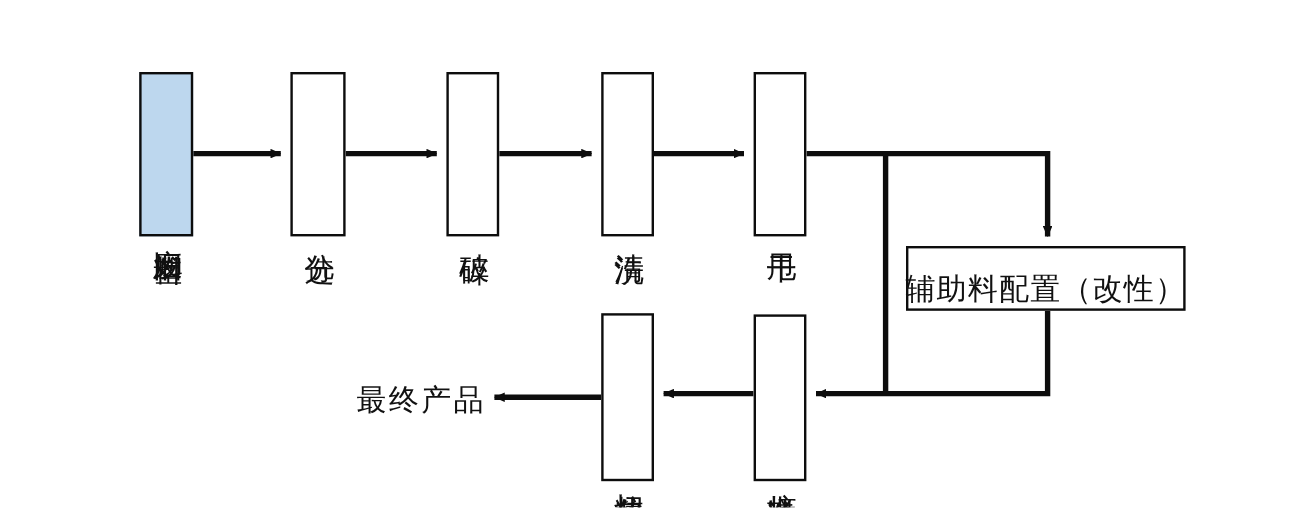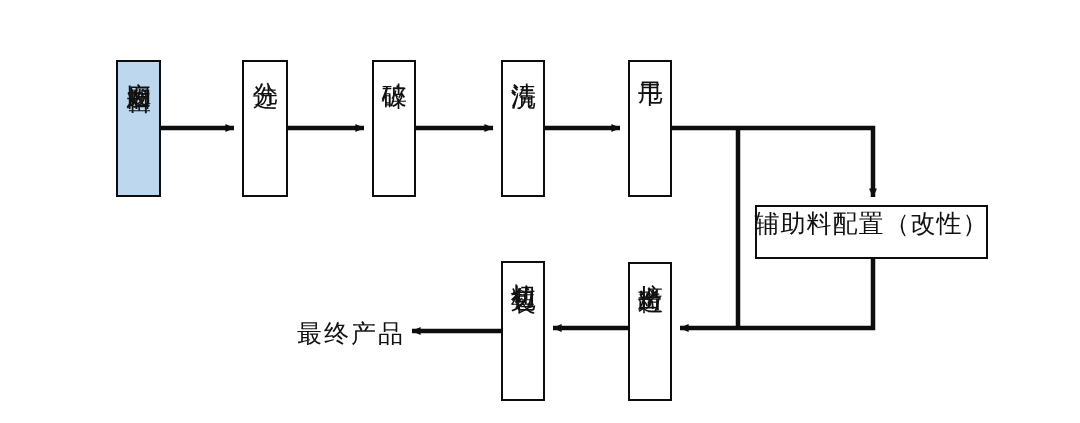--- a/index.html
+++ b/index.html
@@ -17,21 +17,21 @@
     height: 423px;
     background: #ffffff;
     overflow: hidden;
   }
   .node {
     position: absolute;
     box-sizing: border-box;
     border: 2.5px solid #0d0d0d;
     background: #ffffff;
     display: flex;
-    align-items: flex-start;
+    align-items: flex-end;
     justify-content: center;
   }
   .node.accent {
     background: #bdd7ee;
   }
   .node .label-vertical {
     writing-mode: vertical-rl;
     text-orientation: upright;
     font-size: 25px;
     line-height: 1.18;

